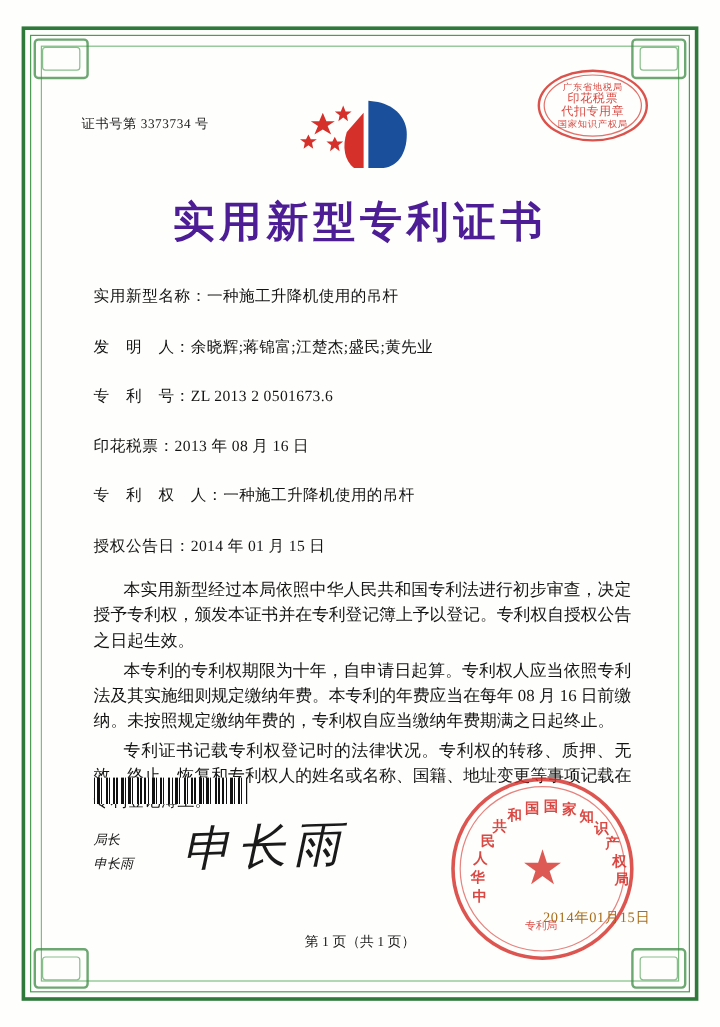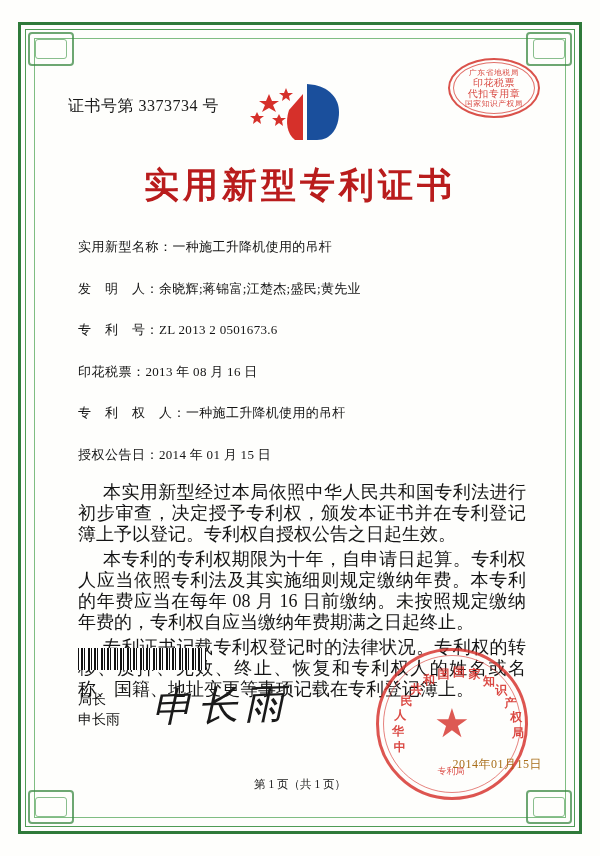--- a/index.html
+++ b/index.html
@@ -73,21 +73,21 @@
     left: 48px;
     top: 52px;
     right: 48px;
     bottom: 52px;
   }
 
   .cert-number {
     position: absolute;
     left: 20px;
     top: 44px;
-    font-size: 16px;
+    font-size: 11px;
     color: #1a1a1a;
     letter-spacing: 0.5px;
     font-family: "Liberation Serif", serif;
   }
 
   
   .logo {
     position: absolute;
     left: 50%;
     top: 28px;
@@ -150,21 +150,21 @@
 
   .main-title {
     position: absolute;
     left: 0;
     right: 0;
     top: 110px;
     text-align: center;
     font-size: 35px;
     font-weight: bold;
     letter-spacing: 4px;
-    color: #b91c1c;
+    color: #4c1d95;
     font-family: Liberation Serif, serif;
   }
 
   .fields {
     position: absolute;
     left: 30px;
     right: 20px;
     top: 186px;
   }
   .field-row {
@@ -179,21 +179,21 @@
   }
   .field-value {
     letter-spacing: 0.3px;
   }
 
   .paragraphs {
     position: absolute;
     left: 30px;
     right: 26px;
     top: 430px;
-    font-size: 18px;
+    font-size: 14px;
     line-height: 21px;
     color: #141414;
     text-align: justify;
   }
   .paragraphs p {
     margin: 0 0 4px 0;
     text-indent: 25px;
   }
 
   
@@ -209,23 +209,24 @@
         #111 3px, #111 5px, #fff 5px, #fff 6px,
         #111 6px, #111 7px, #fff 7px, #fff 10px,
         #111 10px, #111 12px, #fff 12px, #fff 13px);
   }
 
   
   .director {
     position: absolute;
     left: 30px;
     top: 638px;
-    font-size: 14px;
+    font-size: 11px;
     line-height: 20px;
     color: #141414;
+    font-style: italic;
   }
   .signature {
     position: absolute;
     left: 104px;
     top: 626px;
     font-size: 40px;
     font-family: "Liberation Serif", serif;
     color: #1a1a1a;
     font-style: italic;
     letter-spacing: 6px;

